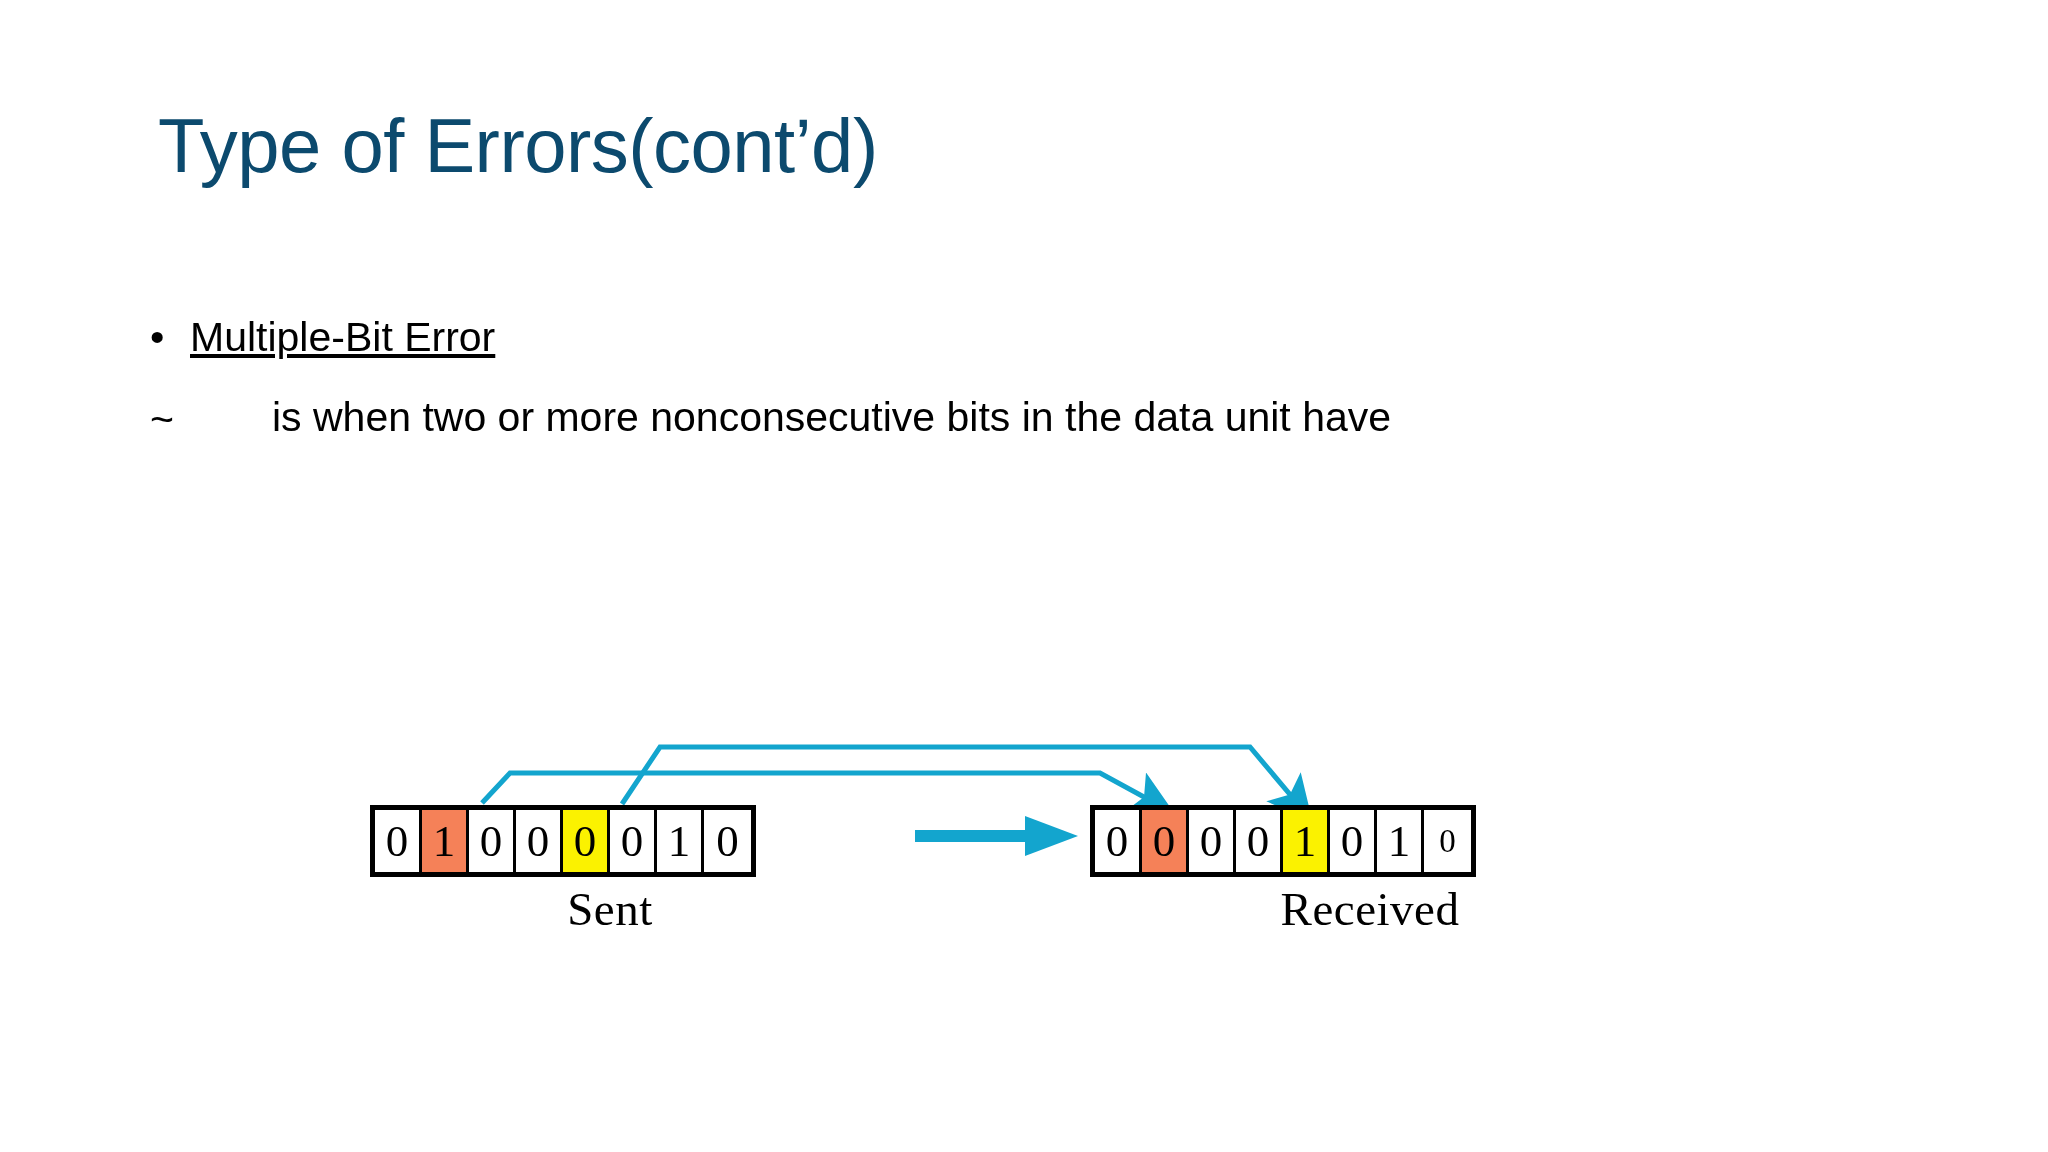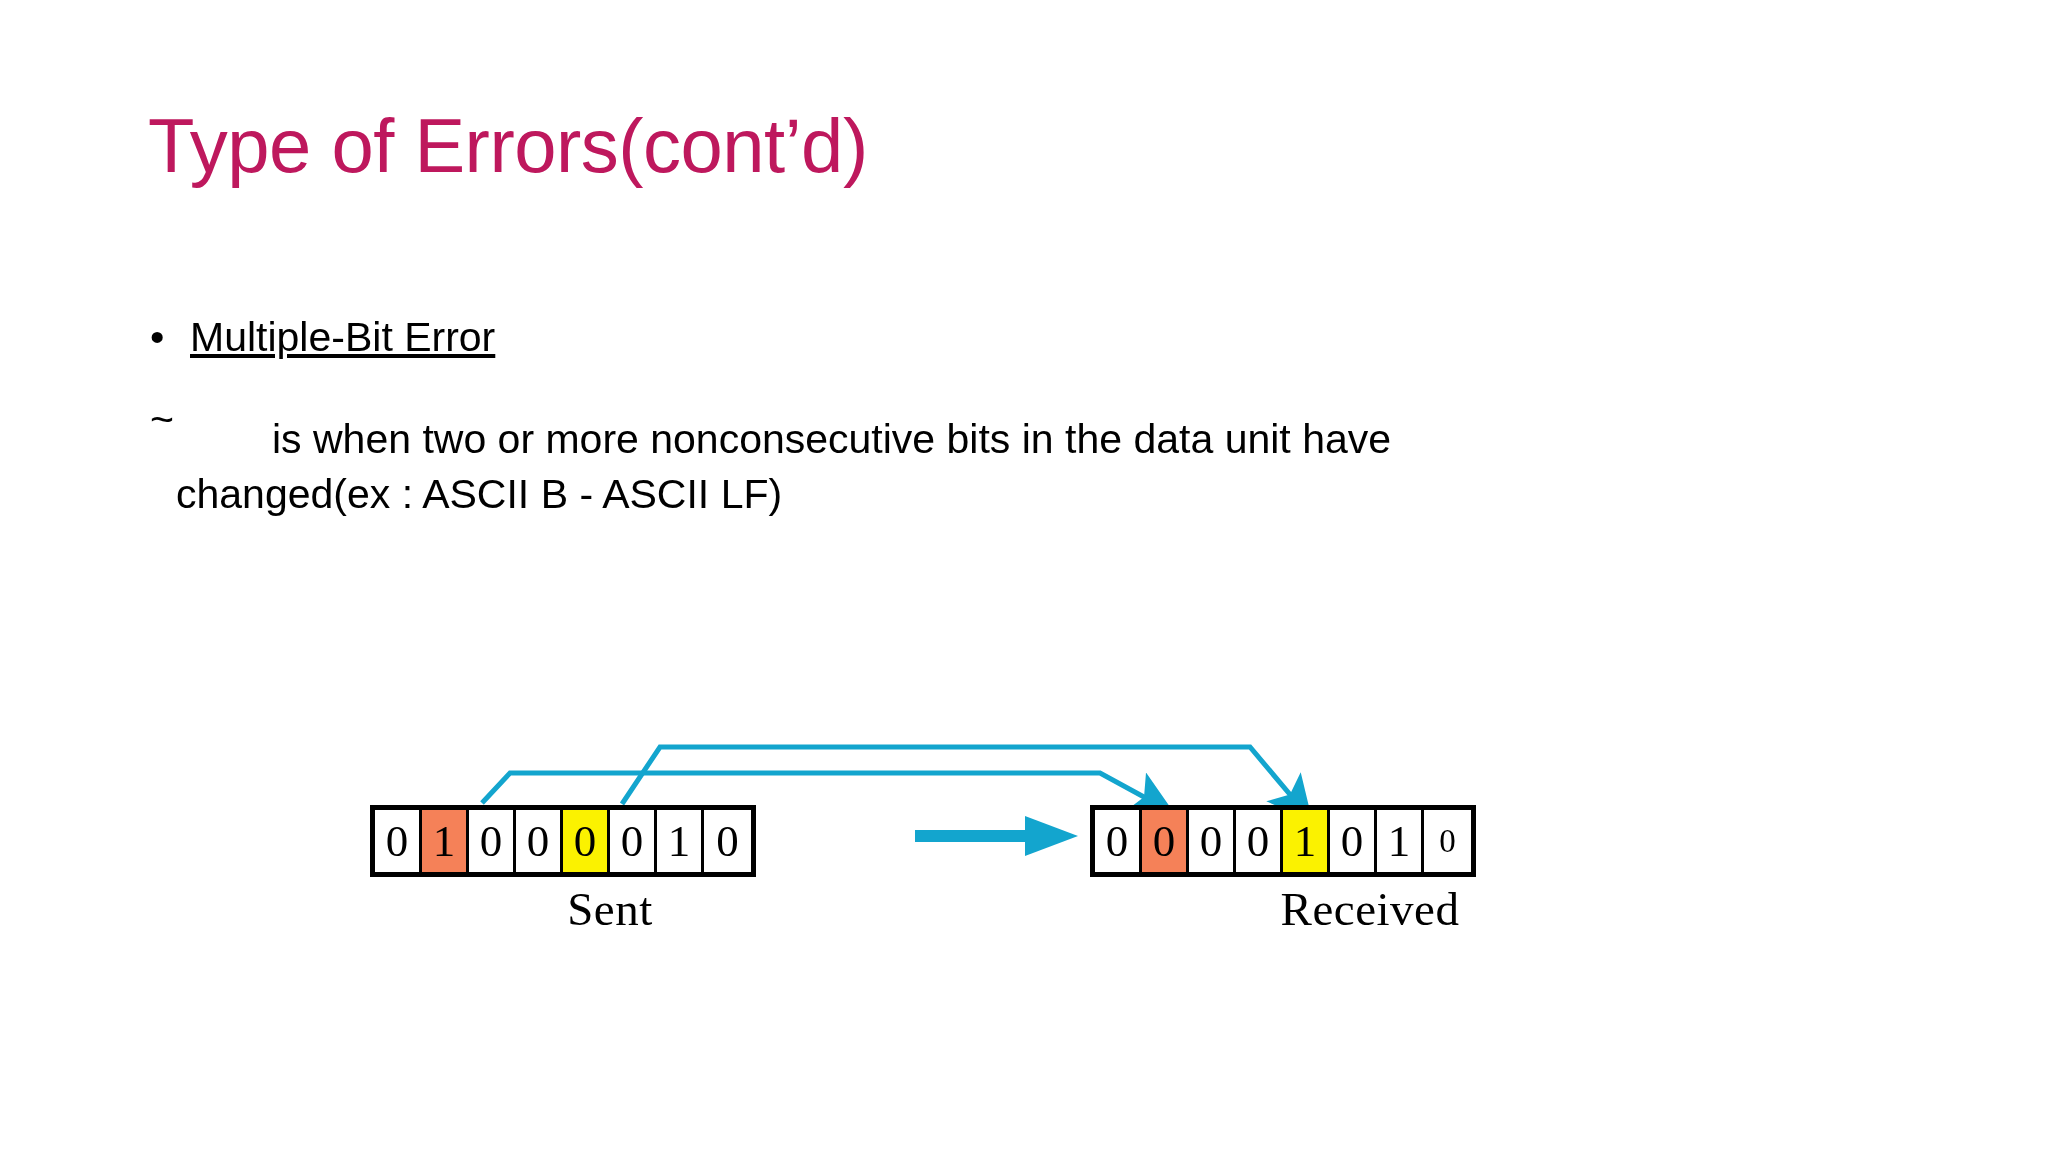--- a/index.html
+++ b/index.html
@@ -18,28 +18,28 @@
 
   .slide {
     position: absolute;
     inset: 0;
     background: #ffffff;
   }
 
   
   .slide-title {
     position: absolute;
-    left: 148px;
+    left: 158px;
     top: 108px;
     width: 1700px;
     font-size: 76px;
     line-height: 1.0;
     font-weight: 400;
     letter-spacing: -0.5px;
-    color: #be185d;
+    color: #0c4a6e;
     white-space: nowrap;
   }
 
   
   .body-block {
     position: absolute;
     left: 150px;
     top: 310px;
     width: 1760px;
   }
@@ -79,21 +79,20 @@
     top: 2px;
     display: block;
   }
   .tilde-body {
     flex: 1 1 auto;
     padding-left: 0px;
   }
   .tilde-first-line {
     display: block;
     text-indent: 122px;
-    margin-top: 22px;
   }
   .tilde-second-line {
     display: block;
     text-indent: 26px;
   }
 
   
   .diagram {
     position: absolute;
     left: 360px;
@@ -176,21 +175,20 @@
       <span class="bullet-mark">•</span>
       <span class="bullet-text">Multiple-Bit Error</span>
     </div>
 
     <div class="tilde-row">
       <span class="tilde-mark">
         <span>~</span>
       </span>
       <span class="tilde-body">
         <span class="tilde-first-line">is when two or more nonconsecutive bits in the data unit have</span>
-        <span class="tilde-second-line">changed(ex : ASCII B - ASCII LF)</span>
       </span>
     </div>
 
   </div>
 
   <div class="diagram">
 
     <svg viewBox="0 0 1380 360">
       <defs>
         <marker id="ah" markerWidth="9" markerHeight="9" refX="4.5" refY="4.5" orient="auto">

